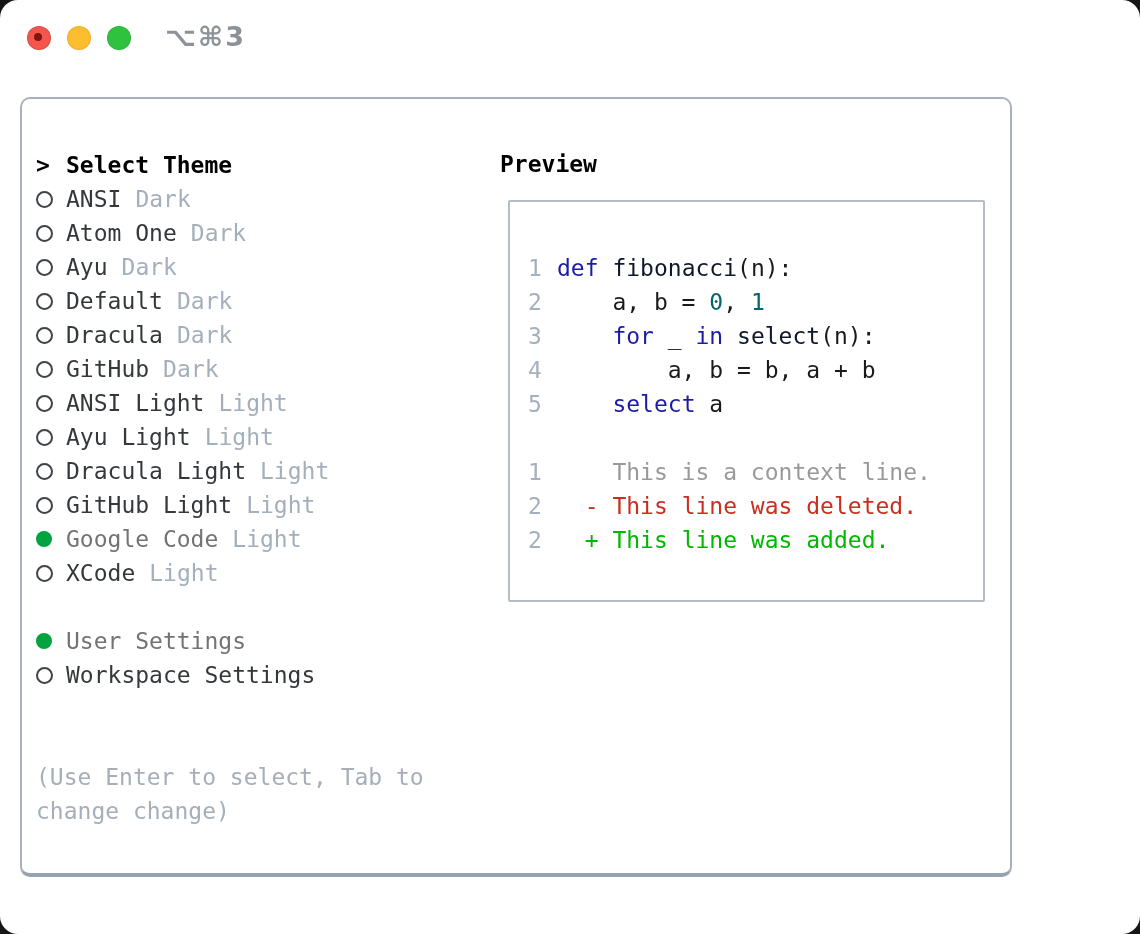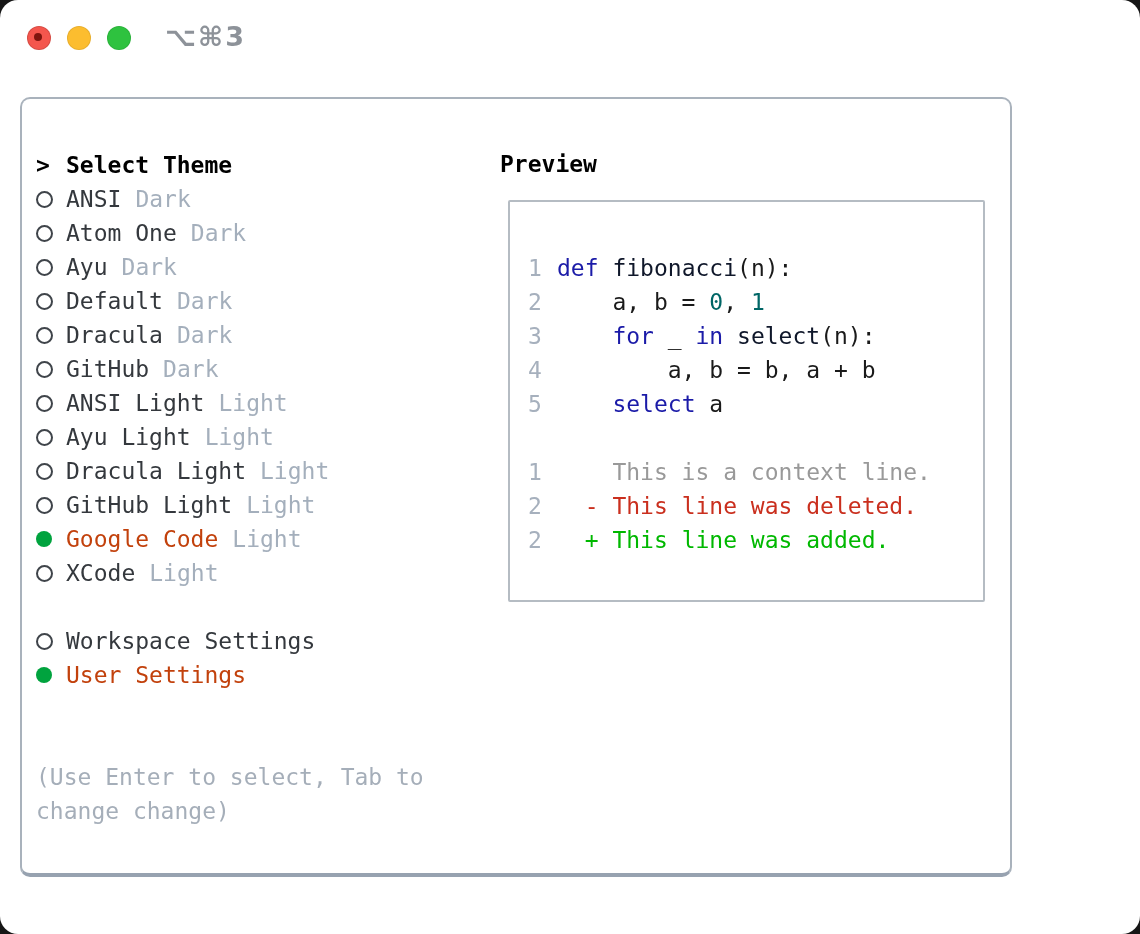--- a/index.html
+++ b/index.html
@@ -25,21 +25,21 @@
     box-sizing:border-box;background:#fff;
     border:2px solid #a9b2bc;border-bottom:4px solid #97a2b0;border-radius:10px;
   }
   .row{display:flex;align-items:center;height:34px;font-size:23px;color:#34383d;}
   .mk{width:30px;flex:0 0 30px;display:flex;align-items:center;}
   .prompt{font-weight:bold;color:#000;}
   .hd{font-weight:bold;color:#000;}
   .radio{width:13px;height:13px;border:2px solid #3f444a;border-radius:50%;background:#fff;}
   .radio.sel{width:16px;height:16px;border:none;background:#00a33e;}
   .nm{white-space:pre;}
-  .nm.sel{color:#c2410c;}
+  .nm.sel{color:#737373;}
   .vt{margin-left:14px;color:#a4afbc;white-space:pre;}
   .theme-list{position:absolute;left:14px;top:49px;}
   .apply{position:absolute;left:14px;top:525px;}
   .hint{
     position:absolute;left:14px;top:661px;width:440px;
     font-size:23px;line-height:34px;color:#a5aeb9;
   }
   
   .preview-label{position:absolute;left:478px;top:52px;font-size:23px;font-weight:bold;color:#000;}
   .preview-box{
@@ -162,29 +162,29 @@
             <span class="nm">XCode</span>
             <span class="vt">Light</span>
           </div>
         </div>
     </div>
 
     <div class="apply">
       <div id="apply-items">
           <div class="row">
             <span class="mk">
+              <span class="radio sel"></span>
+            </span>
+            <span class="nm sel">User Settings</span>
+          </div>
+          <div class="row">
+            <span class="mk">
               <span class="radio"></span>
             </span>
             <span class="nm">Workspace Settings</span>
-          </div>
-          <div class="row">
-            <span class="mk">
-              <span class="radio sel"></span>
-            </span>
-            <span class="nm sel">User Settings</span>
           </div>
         </div>
     </div>
 
     <div class="hint">(Use Enter to select, Tab to change change)</div>
 
     <div class="preview-label">Preview</div>
     <div class="preview-box">
       <div class="code" id="code-lines">
           <div class="cl">

